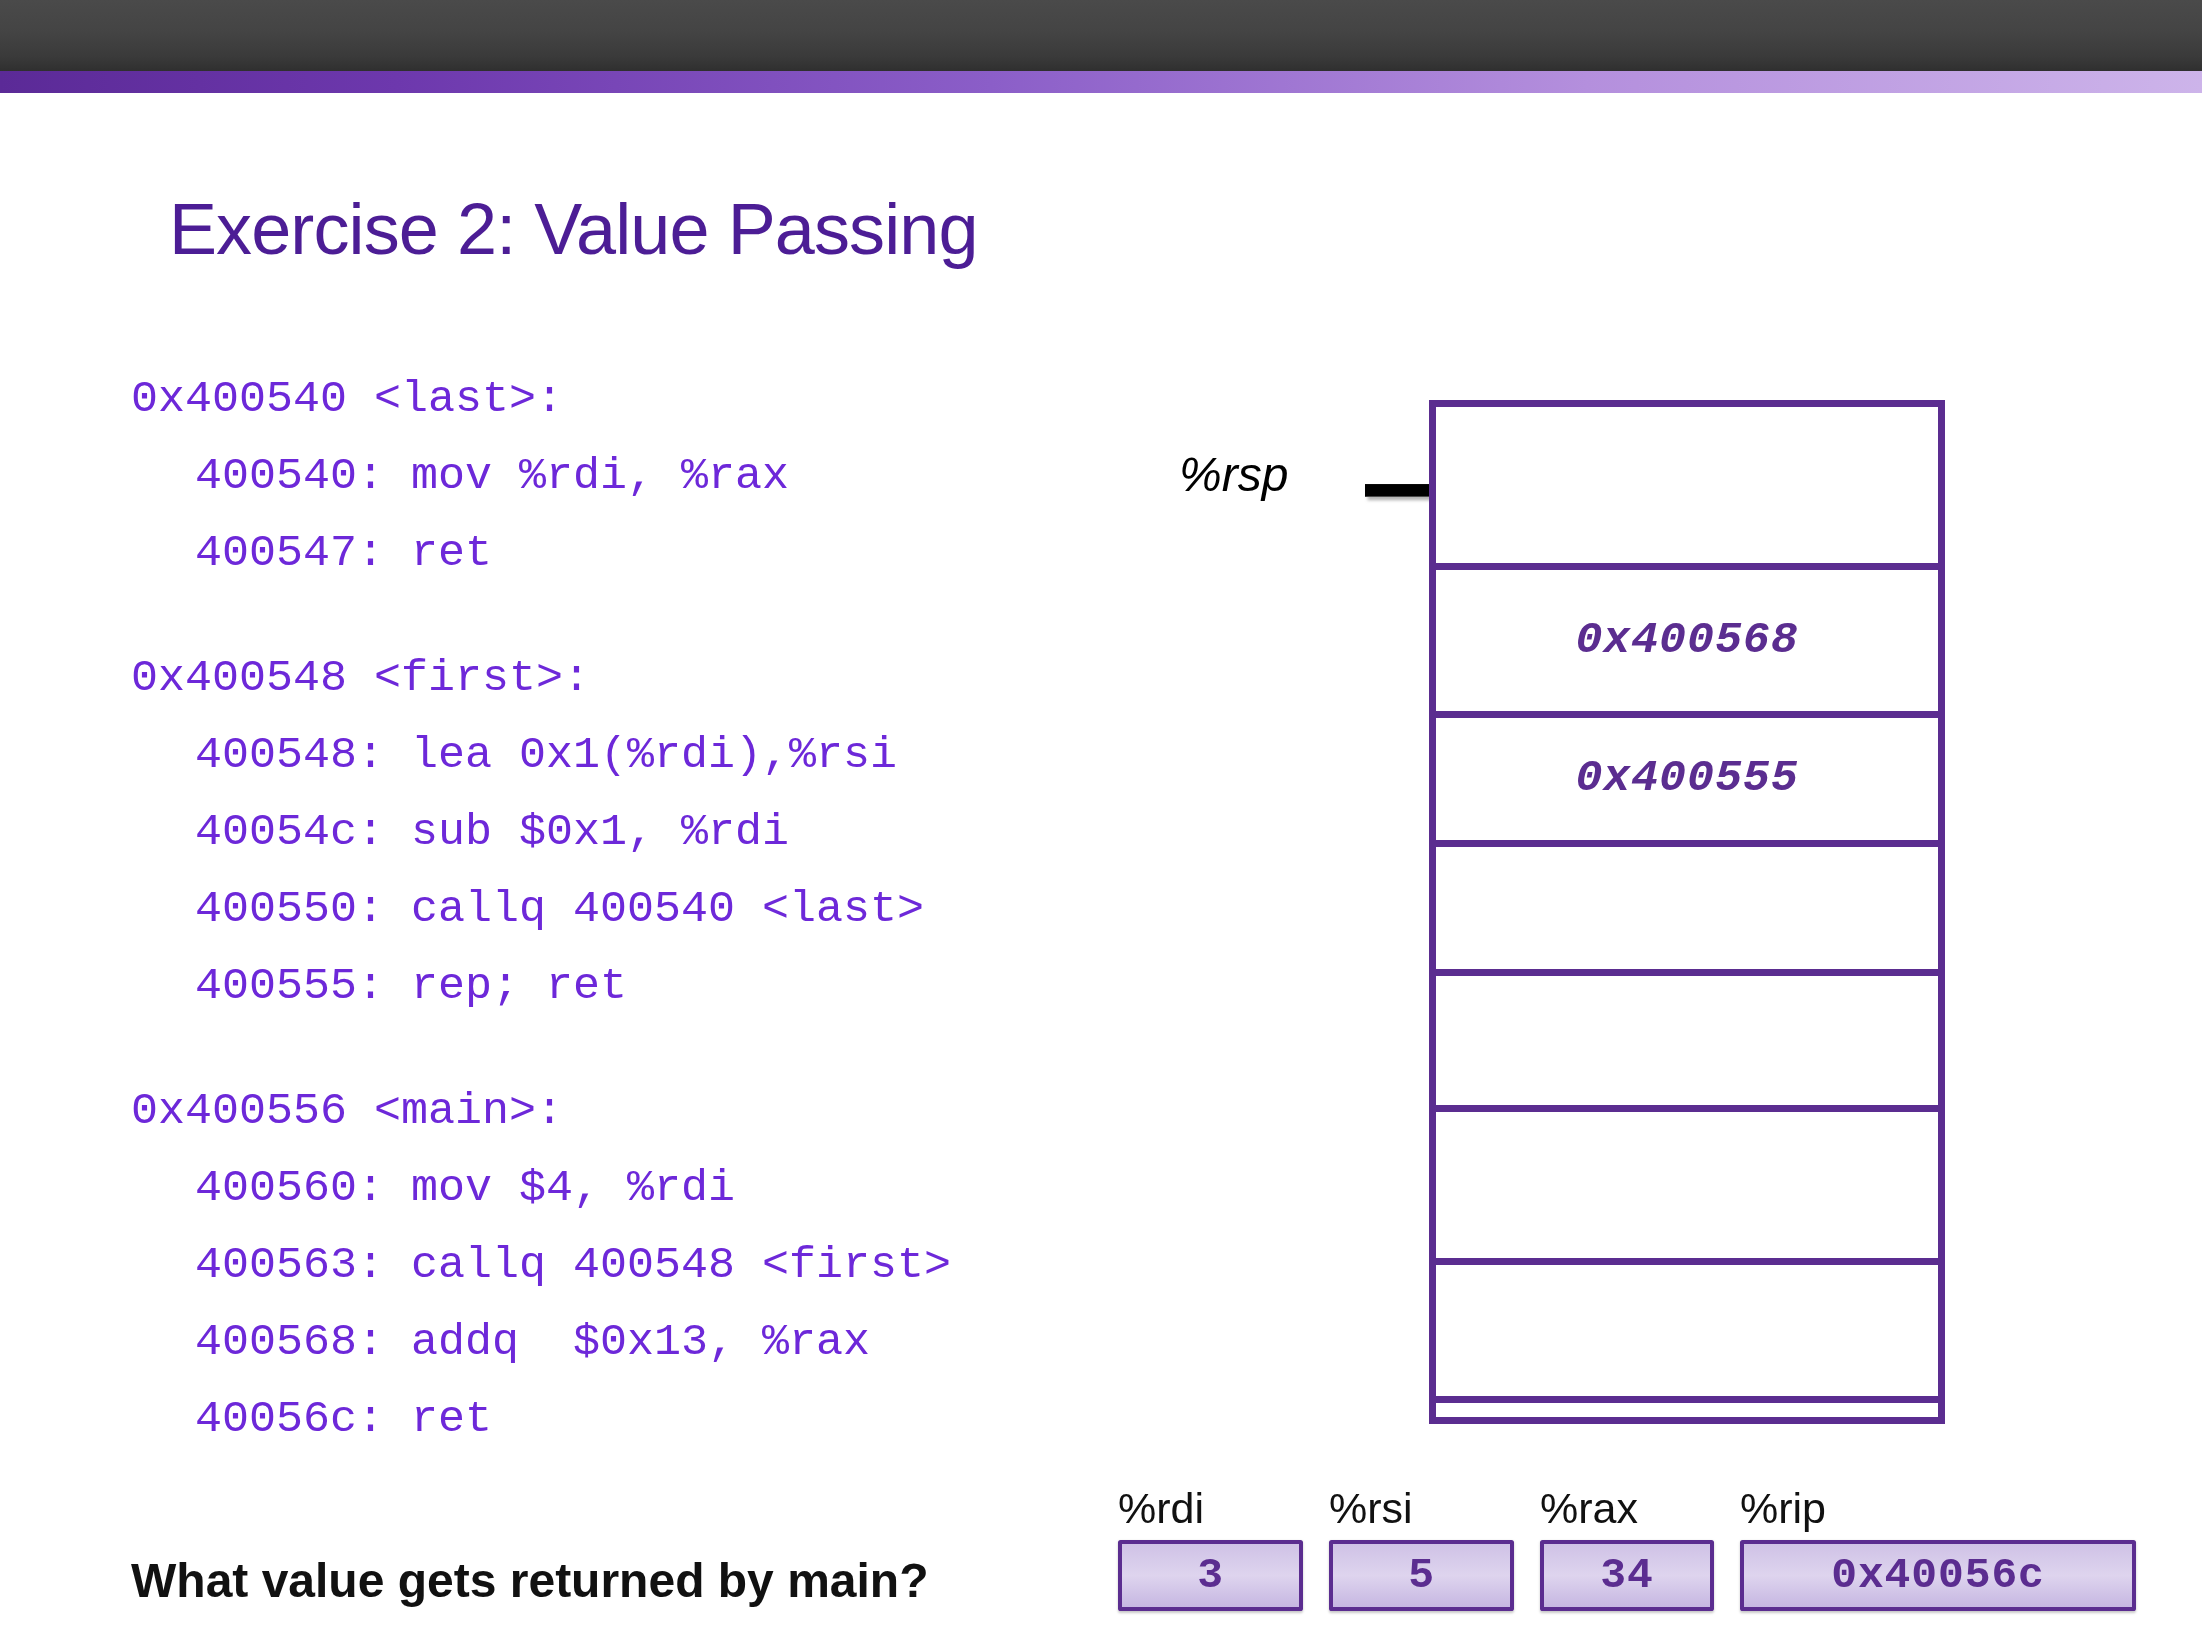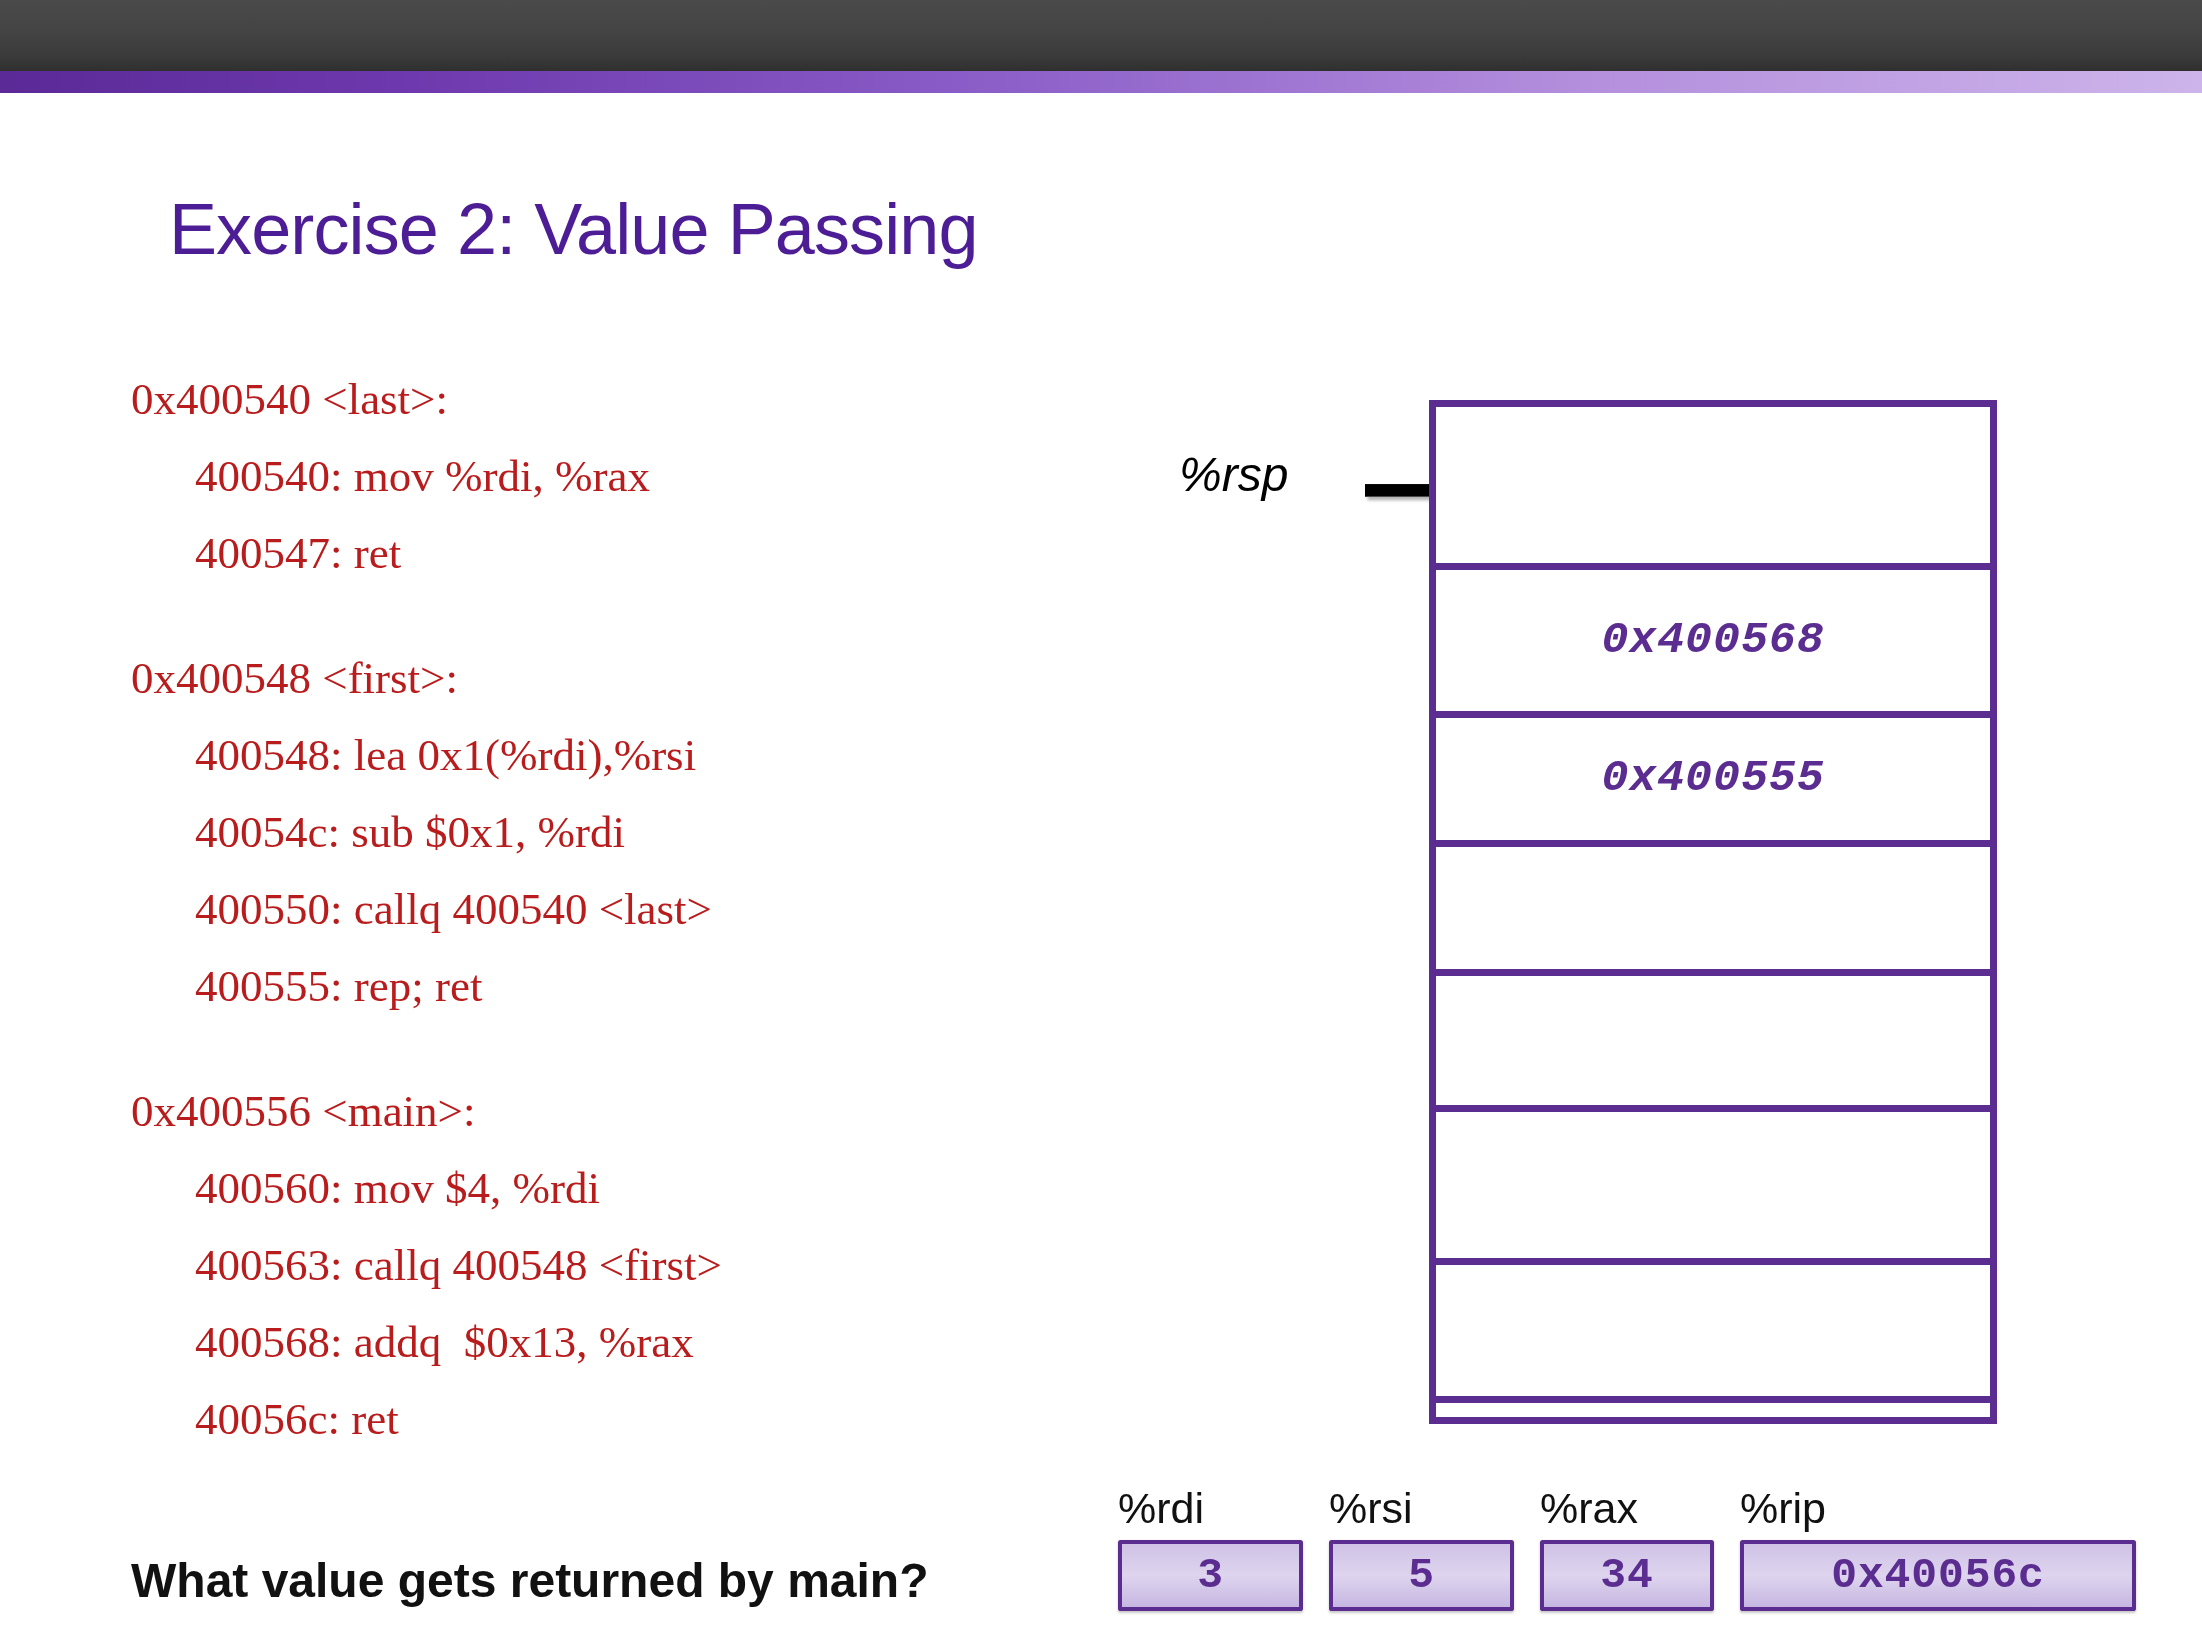--- a/index.html
+++ b/index.html
@@ -51,24 +51,24 @@
   }
 
   
   #code-column {
     position: absolute;
     left: 131px;
     top: 361px;
     width: 1032px;
   }
   .code-block {
-    font-family: Liberation Serif, serif;
+    font-family: Liberation Mono, monospace;
     font-size: 45px;
     line-height: 77px;
-    color: #b91c1c;
+    color: #6d28d9;
     white-space: pre;
   }
   .code-block + .code-block { margin-top: 48px; }
   .code-head { margin-left: 0; }
   .code-line { margin-left: 64px; }
 
   #question-text {
     position: absolute;
     left: 131px;
     top: 1553px;
@@ -99,21 +99,21 @@
     position: absolute;
     left: 202px;
     top: 82px;
     width: 138px;
     height: 34px;
   }
   #stack-box {
     position: absolute;
     left: 267px;
     top: 8.6px;
-    width: 568px;
+    width: 516px;
     height: 1024px;
     border: 7.7px solid #5B2D90;
     box-sizing: border-box;
     background: #ffffff;
   }
   .stack-cell {
     box-sizing: border-box;
     width: 100%;
     border-bottom: 7.7px solid #5B2D90;
     display: flex;

